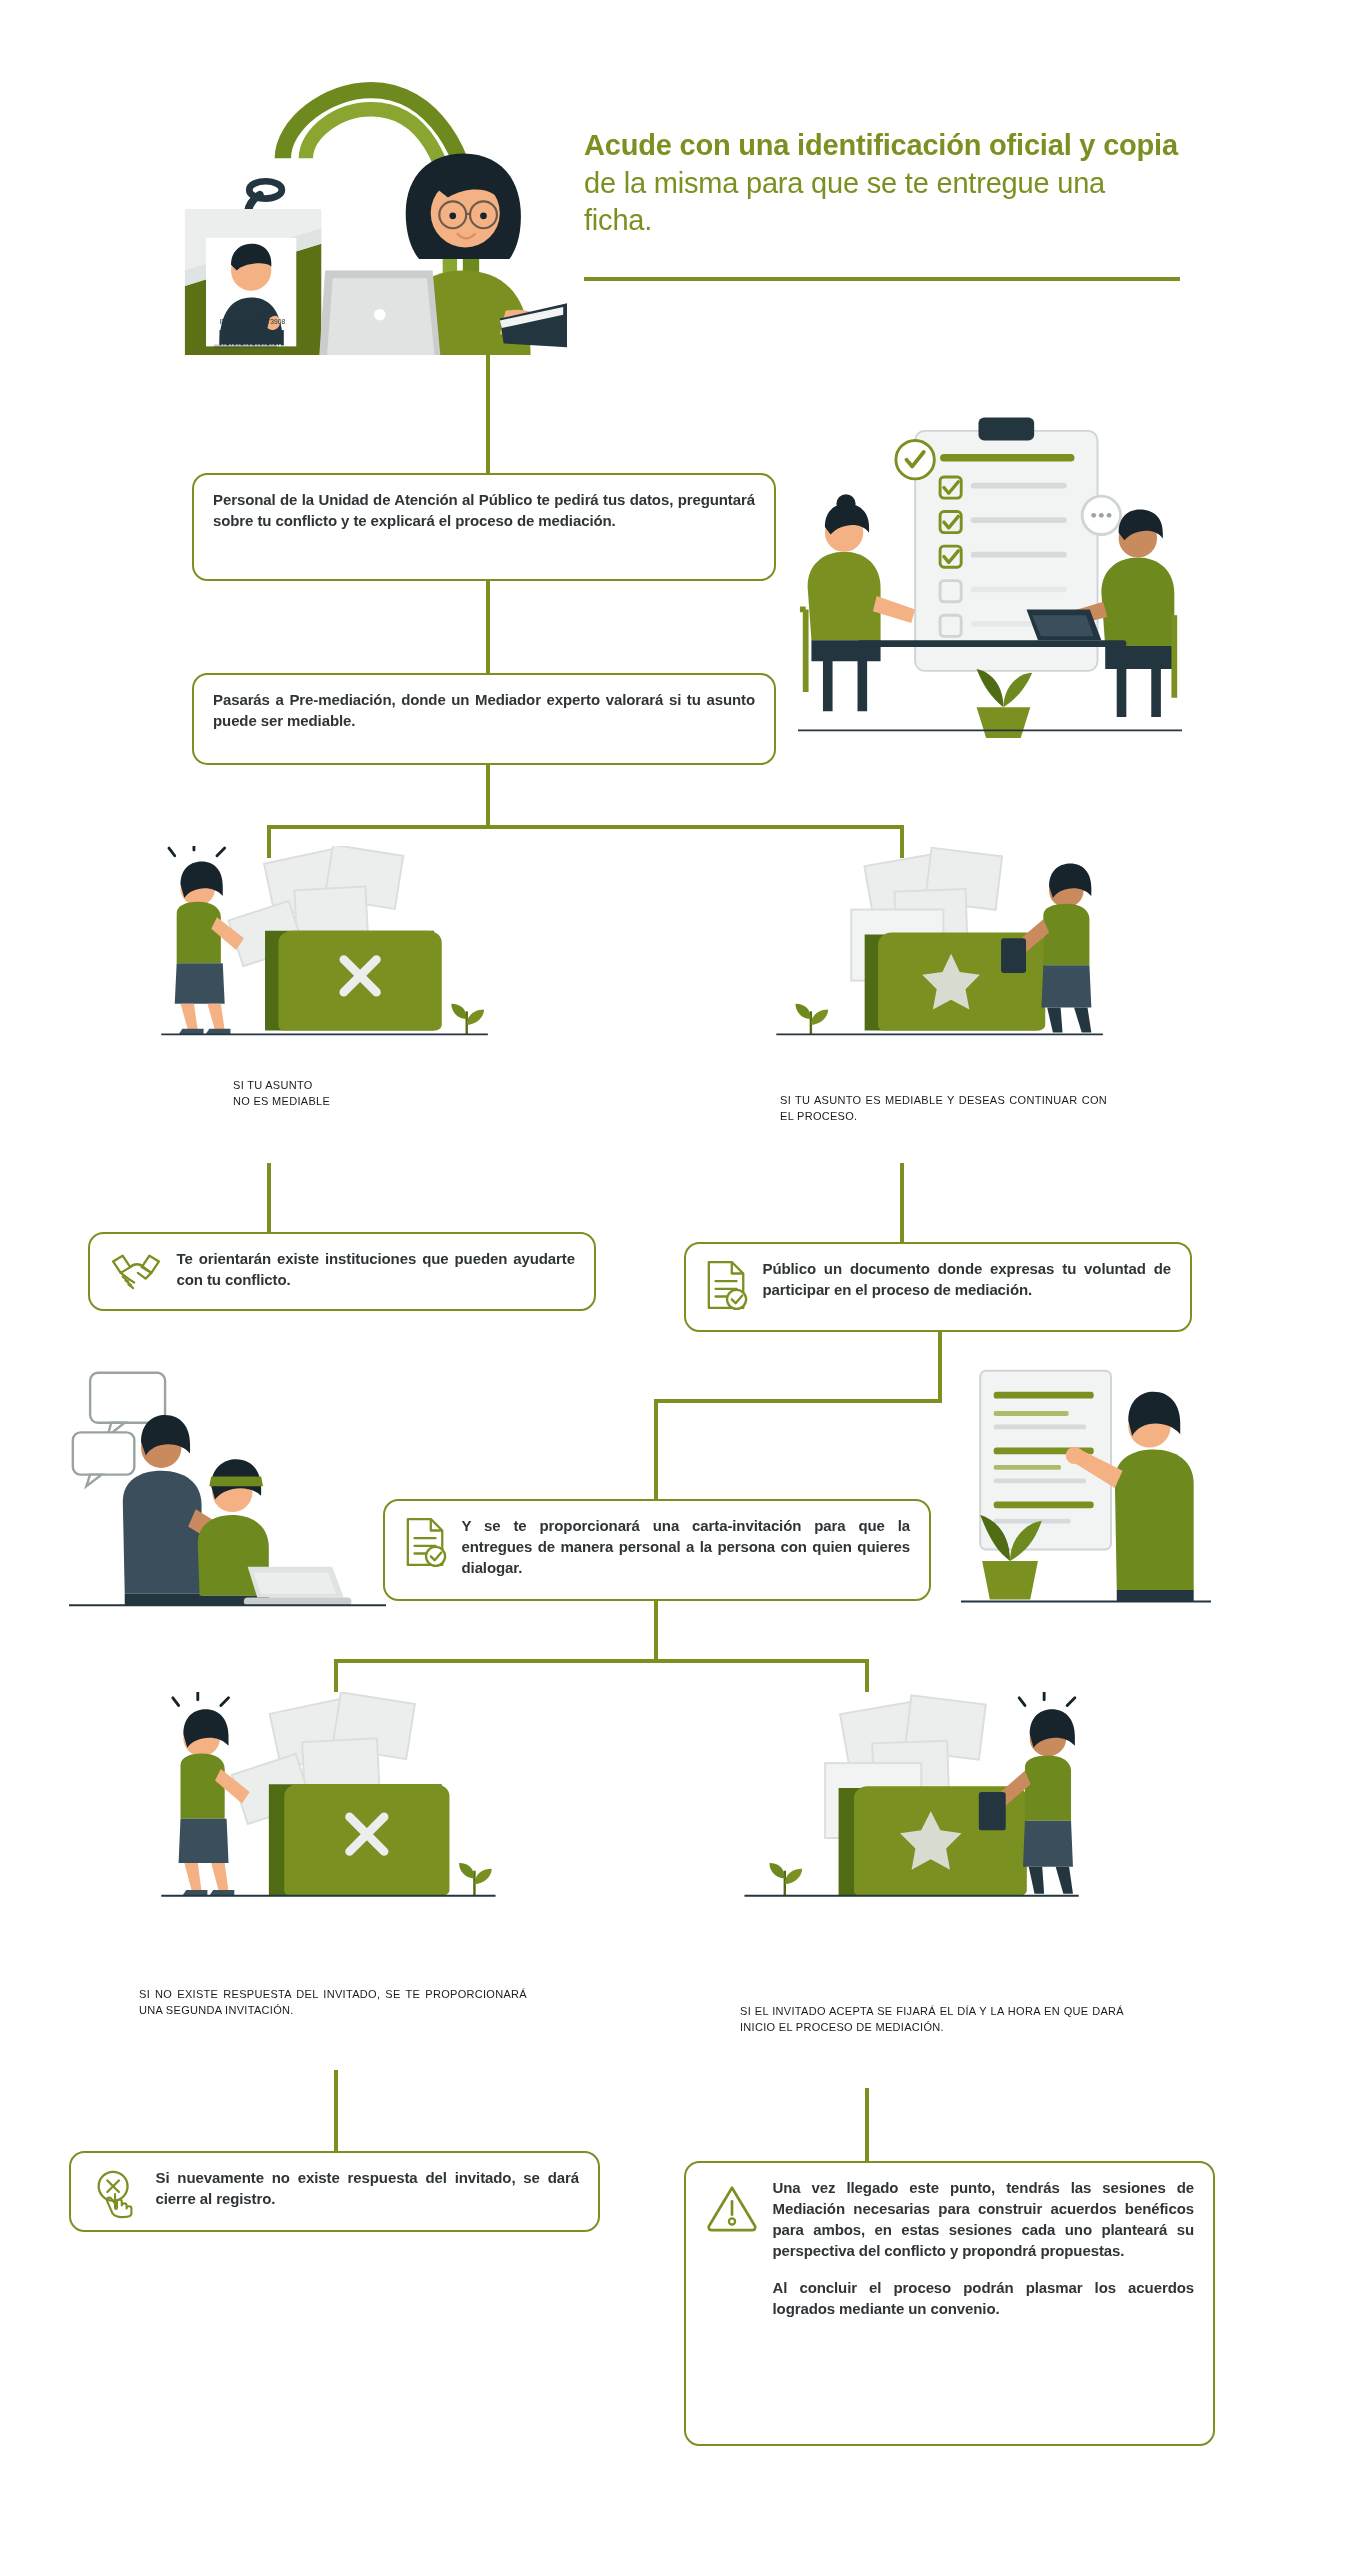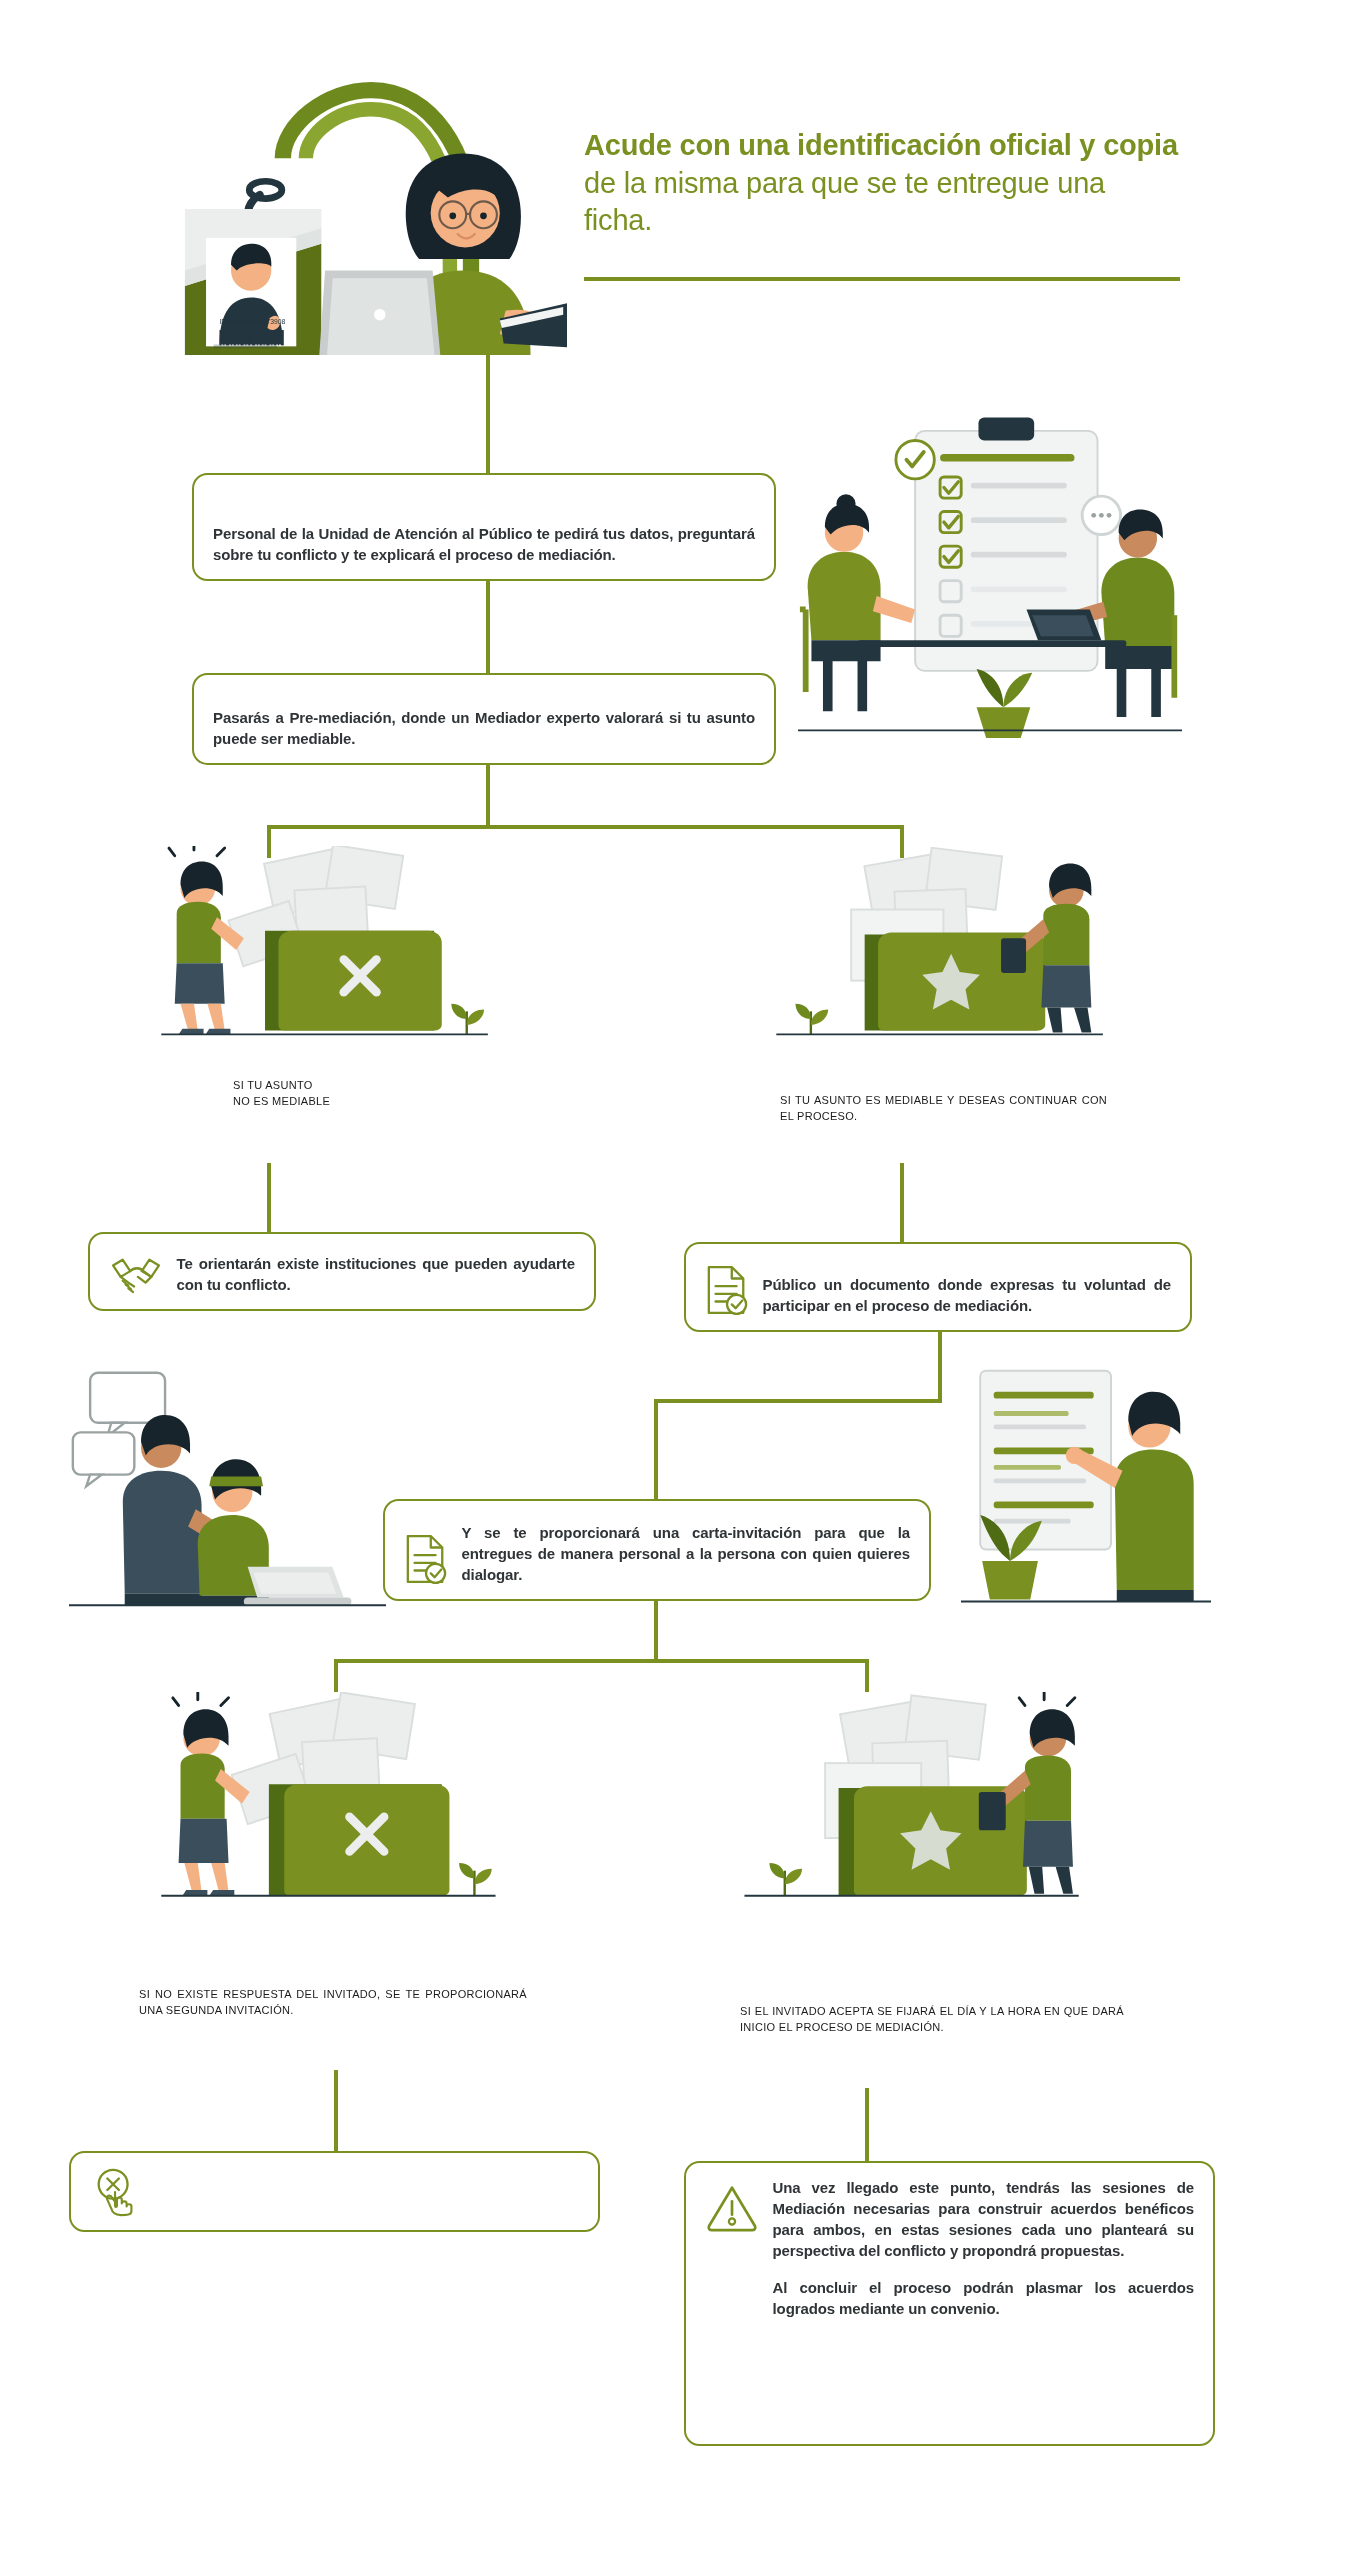--- a/index.html
+++ b/index.html
@@ -38,21 +38,21 @@
     background: #7a9021;
   }
 
   
   .box {
     position: absolute;
     border: 2.9px solid #7a9021;
     border-radius: 15.4px;
     background: #ffffff;
     display: flex;
-    align-items: flex-end;
+    align-items: flex-start;
     gap: 13.5px;
     padding: 13.5px 19px;
   }
   .box-text {
     font-size: 15px;
     line-height: 1.42;
     color: #2f3437;
     text-align: justify;
     font-weight: 600;
     letter-spacing: -0.1px;
@@ -516,20 +516,21 @@
   <div class="vline" style="left:334px; top:2070px; height:81px;"></div>
   <div class="vline" style="left:865px; top:2088px; height:73px;"></div>
 
   <div class="box" style="left:69px; top:2151px; width:531px; height:81px;">
     <svg class="box-icon" width="52" height="52" viewBox="0 0 54 54">
       <circle cx="24" cy="20" r="15" fill="none" stroke="#7a9021" stroke-width="2.4"></circle>
       <line x1="18" y1="14" x2="30" y2="26" stroke="#7a9021" stroke-width="2.4" stroke-linecap="round"></line>
       <line x1="30" y1="14" x2="18" y2="26" stroke="#7a9021" stroke-width="2.4" stroke-linecap="round"></line>
       <path d="M26 28 L26 42 C26 44 28 44 28 42 L28 36 C28 33 33 33 33 36 L33 40 C33 37 38 37 38 40 L38 43 C38 40 43 40 43 43 L43 48 C43 52 38 52 32 52 C26 52 23 49 22 45 L18 36 C16 32 21 30 23 34 L26 38" fill="none" stroke="#7a9021" stroke-width="2.2" stroke-linejoin="round" stroke-linecap="round"></path>
     </svg>
+    <div class="box-text">Si nuevamente no existe respuesta del invitado, se dará cierre al registro.</div>
   </div>
 
   <div class="box" style="left:684px; top:2161px; width:531px; height:285px; align-items:flex-start; ">
     <svg class="box-icon" width="54" height="50" viewBox="0 0 56 52" style="margin-top:5.8px;">
       <path d="M28 6 L52 46 C53 49 51 50 49 50 L7 50 C5 50 3 49 4 46 Z" fill="none" stroke="#7a9021" stroke-width="2.8" stroke-linejoin="round"></path>
       <line x1="28" y1="20" x2="28" y2="34" stroke="#7a9021" stroke-width="2.8" stroke-linecap="round"></line>
       <circle cx="28" cy="41" r="3.2" fill="none" stroke="#7a9021" stroke-width="2.4"></circle>
     </svg>
     <div class="box-text">
       <p>Una vez llegado este punto, tendrás las sesiones de Mediación necesarias para construir acuerdos benéficos para ambos, en estas sesiones cada uno planteará su perspectiva del conflicto y propondrá propuestas.</p>

